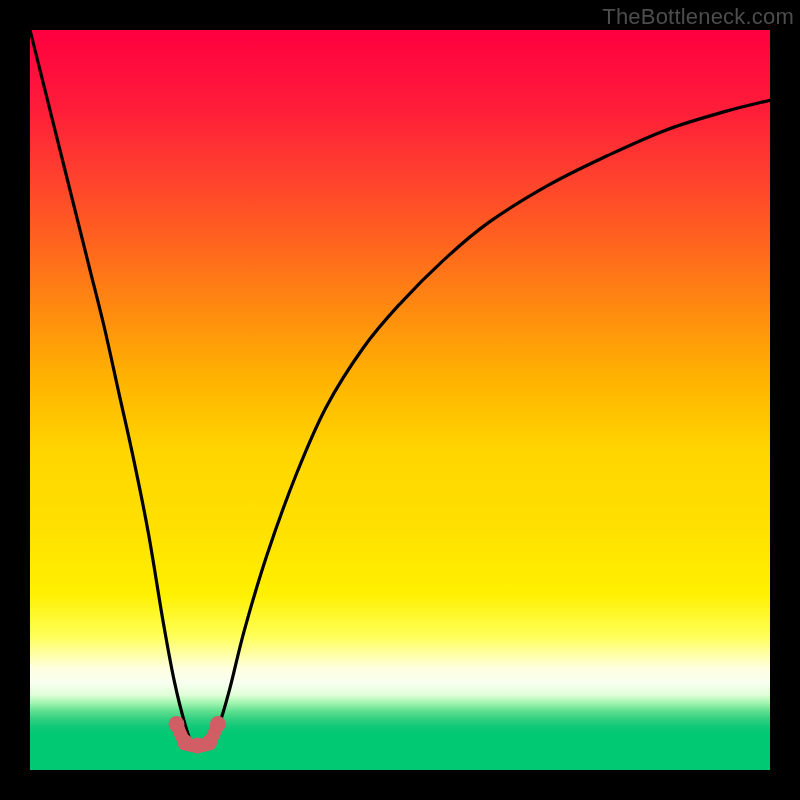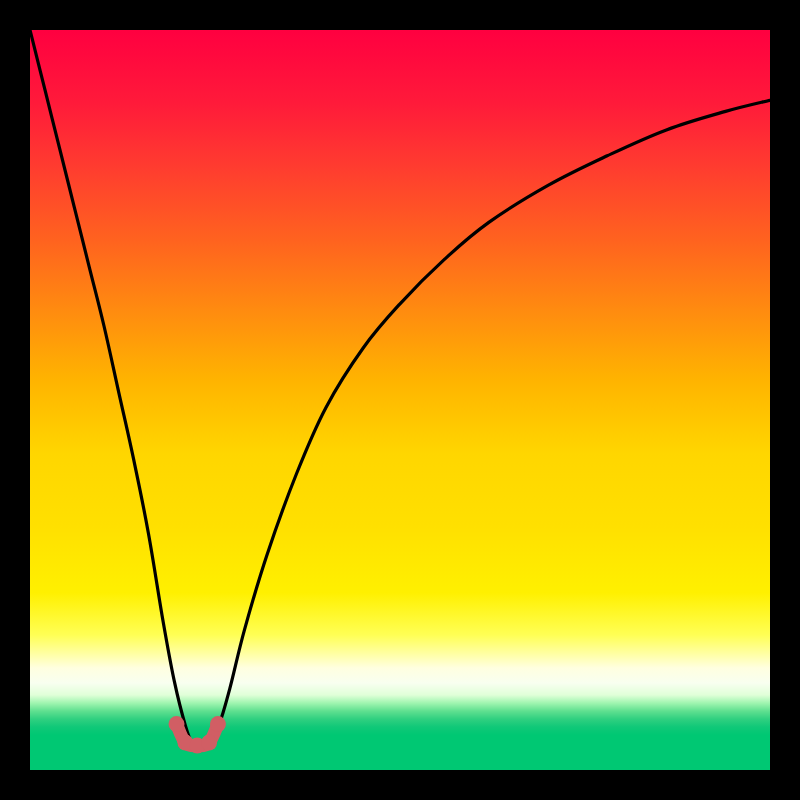--- a/index.html
+++ b/index.html
@@ -38,20 +38,21 @@
   }
   .grad-greenflat{position:absolute;left:0;right:0;top:705px;bottom:0;background:#00c873}
   .curve{position:absolute;inset:0;z-index:2}
   .marker{position:absolute;inset:0;z-index:3}
   .watermark{position:absolute;top:4px;right:6px;color:#4d4d4d;font-size:22px;font-weight:400;letter-spacing:.2px;z-index:10}
 </style>
 </head>
 <body>
 
 <div class="frame">
+  <div class="watermark">TheBottleneck.com</div>
   <div class="plot">
     <div class="grad">
       <div class="grad-red"></div>
       <div class="grad-yellowwhite"></div>
       <div class="grad-green"></div>
       <div class="grad-greenflat"></div>
     </div>
     <svg id="curve-svg" class="curve" viewBox="0 0 740 740" preserveAspectRatio="none">
         <path d="M 0 0 C 2.664 10.655999999999988 9.472000000000001 37.887999999999934 14.8 59.19999999999993 C 20.128 80.51199999999993 24.272000000000002 97.08799999999997 29.6 118.39999999999998 C 34.928 139.712 39.071999999999996 156.28800000000004 44.4 177.60000000000002 C 49.728 198.912 53.872 215.48799999999997 59.2 236.79999999999995 C 64.528 258.11199999999997 68.672 273.356 74 296 C 79.328 318.644 83.472 338.62399999999997 88.8 362.59999999999997 C 94.128 386.57599999999996 98.272 403.892 103.60000000000001 429.2 C 108.92800000000001 454.508 113.072 473.89599999999996 118.4 503.2 C 123.72800000000001 532.504 128.53799999999998 565.36 133.2 592 C 137.862 618.64 140.304 632.552 144.3 651.2 C 148.29600000000002 669.8480000000001 152.07 684.278 155.4 695.6 C 158.73000000000002 706.922 160.136 711.1696000000001 162.8 714.1 C 165.46400000000003 717.0304 168.86800000000002 712.2796 170.20000000000002 711.88" fill="none" stroke="#000000" stroke-width="3.2" stroke-linecap="round"></path>
         <path d="M 170.20000000000002 711.88 C 171.532 712.2796 174.26999999999998 717.0304 177.6 714.1 C 180.93 711.1696000000001 184.704 705.59 188.70000000000002 695.6 C 192.69600000000003 685.61 195.138 675.916 199.8 658.6 C 204.46200000000002 641.284 207.94 623.376 214.6 599.4 C 221.26 575.424 227.47600000000003 553.372 236.8 525.4 C 246.124 497.428 255.74399999999997 470.64 266.4 444 C 277.056 417.36 284.012 400.04400000000004 296 377.40000000000003 C 307.988 354.75600000000003 319.68 336.84800000000007 333 318.20000000000005 C 346.32 299.552 355.348 289.784 370 273.8 C 384.652 257.81600000000003 398.41600000000005 244.05200000000005 414.40000000000003 229.40000000000003 C 430.384 214.74800000000002 440.15200000000004 205.72 458.8 192.39999999999998 C 477.448 179.07999999999996 496.688 167.38799999999995 518 155.39999999999998 C 539.312 143.412 555.888 135.79000000000008 577.2 125.80000000000007 C 598.5120000000001 115.81000000000007 615.088 107.892 636.4 99.89999999999998 C 657.712 91.90799999999996 676.9519999999999 86.72799999999998 695.5999999999999 81.39999999999998 C 714.2479999999999 76.07199999999997 732.008 72.29799999999996 740 70.29999999999995" fill="none" stroke="#000000" stroke-width="3.2" stroke-linecap="round"></path>

